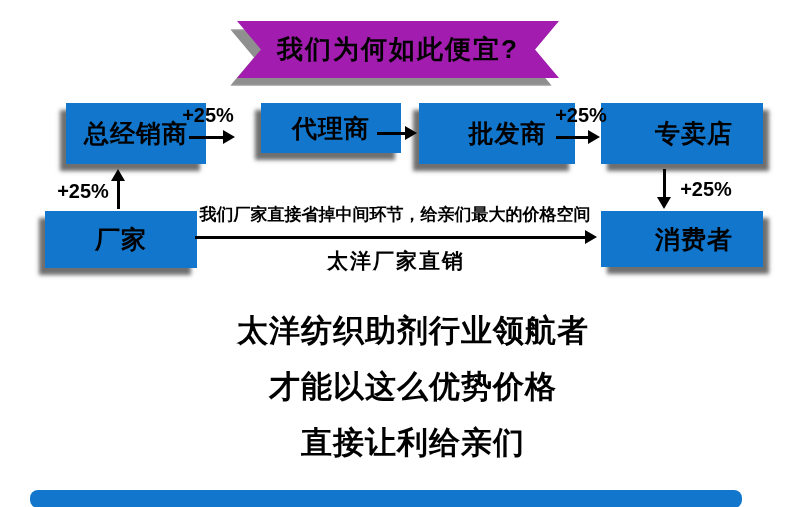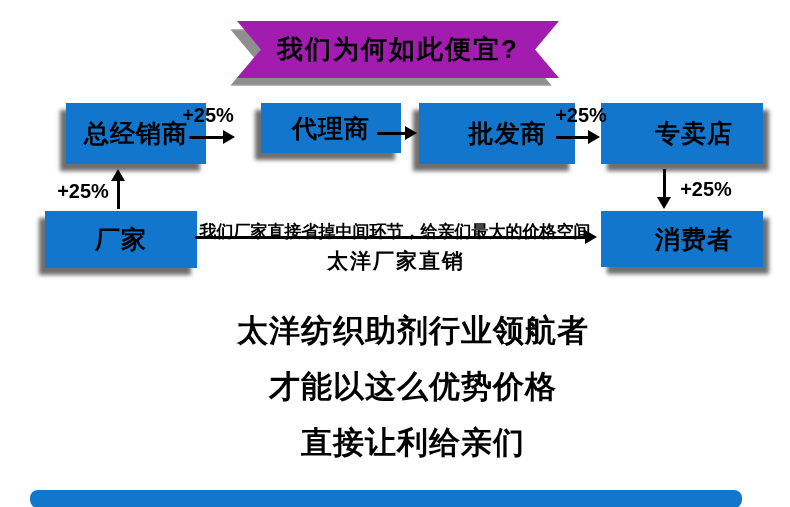--- a/index.html
+++ b/index.html
@@ -49,21 +49,21 @@
   .adown{left:657px;top:169px;height:40px;}
   
   .pct{position:absolute;width:58px;text-align:center;font-size:20px;font-weight:600;white-space:nowrap;}
   .p1{left:179px;top:104px;}
   .p3{left:552px;top:104px;}
   .pup{left:54px;top:180px;}
   .pdown{left:677px;top:178px;}
   
   .caption{
     position:absolute;left:188px;top:203px;width:414px;text-align:center;
-    font-size:17px;font-weight:bold;white-space:nowrap;margin-top:17px;
+    font-size:17px;font-weight:bold;white-space:nowrap;
   }
   .direct-label{
     position:absolute;left:195px;top:247px;width:402px;text-align:center;
     font-size:21px;font-weight:bold;letter-spacing:2px;
   }
   
   .tagline{
     position:absolute;left:0;top:303px;width:790px;text-align:center;
     font-size:31px;font-weight:bold;line-height:56px;letter-spacing:1px;padding-left:18px;
   }

